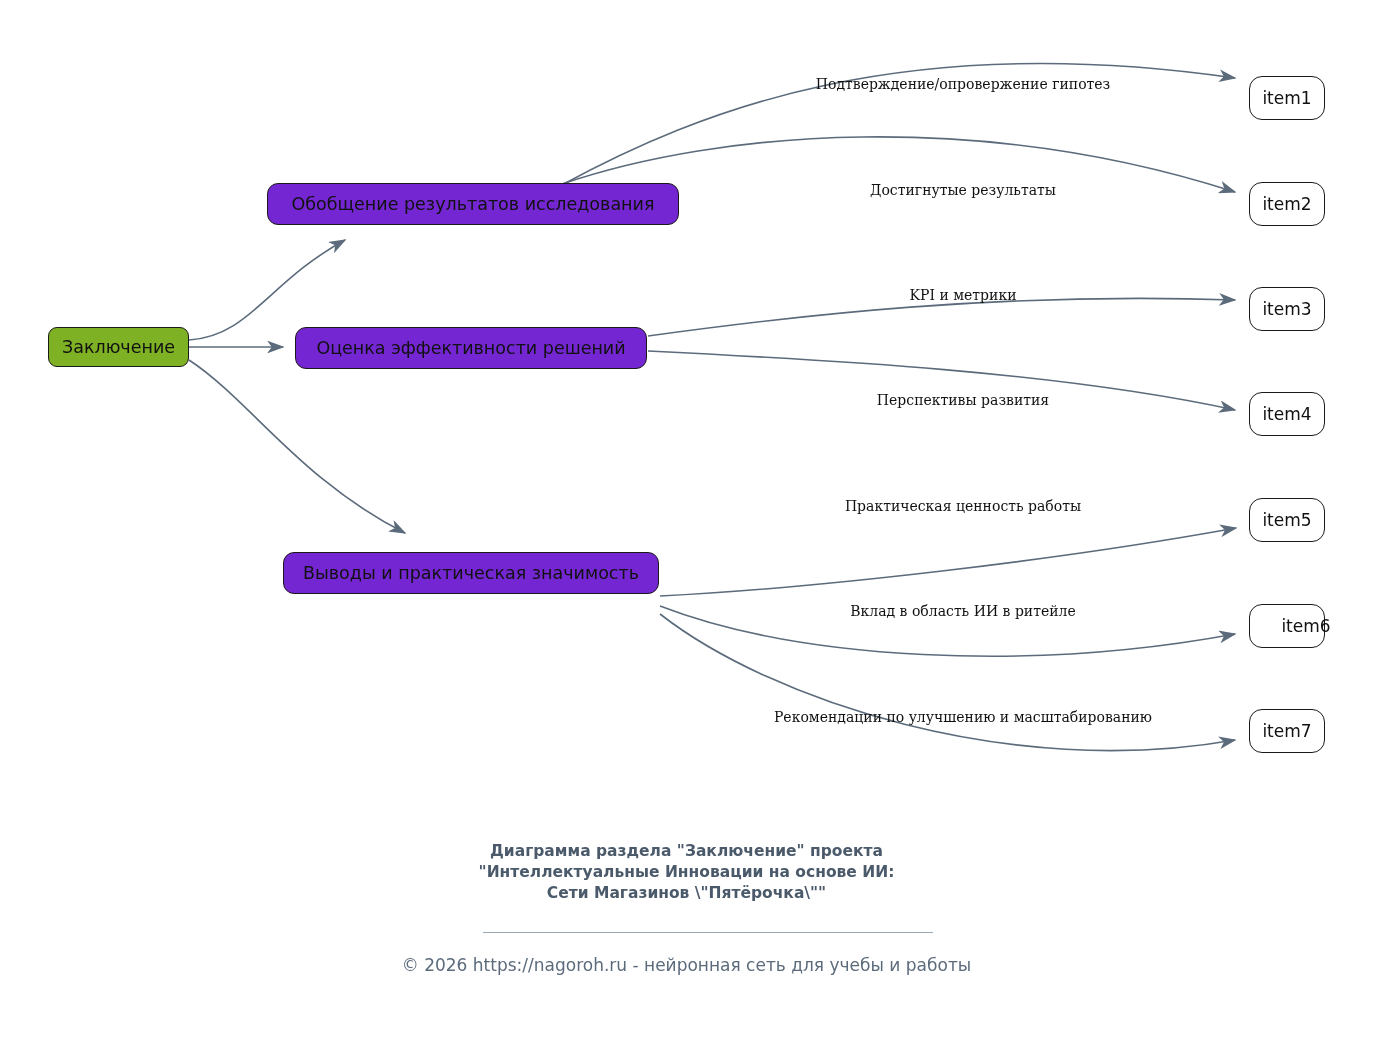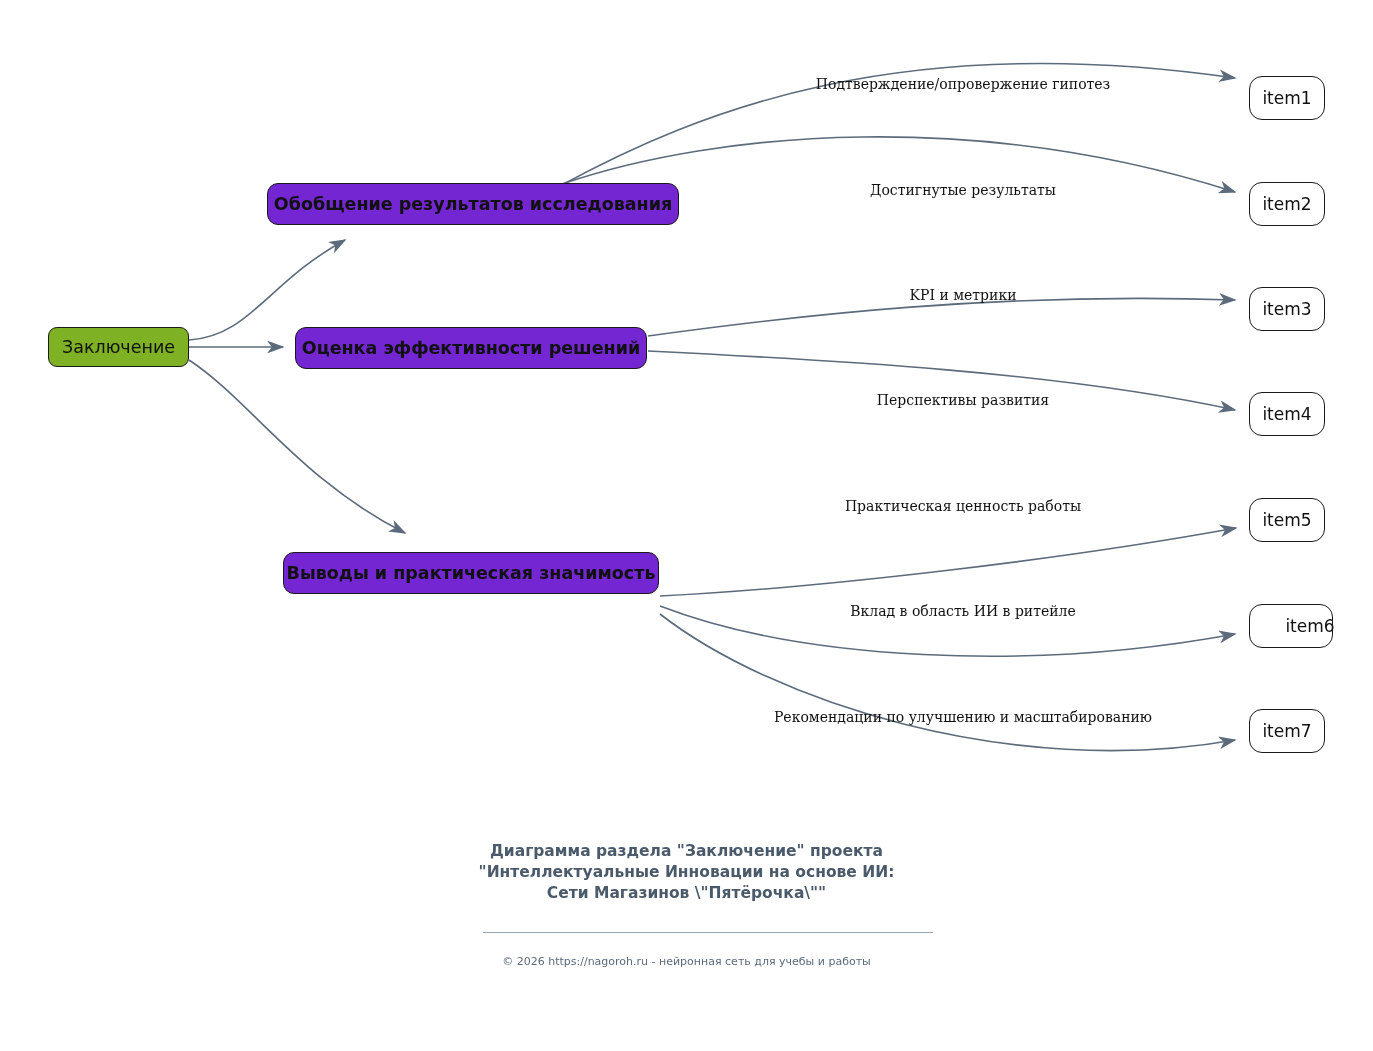--- a/index.html
+++ b/index.html
@@ -49,21 +49,20 @@
     border-radius: 9px;
     font-size: 17.5px;
     padding: 8px 14px;
   }
 
   .node-branch {
     background: #7526d3;
     border-radius: 11px;
     font-size: 17.5px;
     padding: 11px 16px;
-    font-weight: bold;
   }
 
   .node-leaf {
     background: #ffffff;
     border-radius: 13px;
     font-size: 17px;
     padding: 0 10px;
   }
 
   
@@ -101,21 +100,21 @@
     background: #9aa7b4;
   }
 
   #footer {
     position: absolute;
     left: 0;
     top: 955px;
     width: 1373px;
     text-align: center;
     font-family: "DejaVu Sans", sans-serif;
-    font-size: 11px;
+    font-size: 17px;
     color: #5c6b7c;
   }
 </style>
 </head>
 <body>
 
 <div id="canvas">
 
   <svg class="edge-layer" id="edge-layer" viewBox="0 0 1373 1051" width="1373" height="1051" xmlns="http://www.w3.org/2000/svg">
     <defs>
@@ -158,21 +157,21 @@
       </div>
       <div class="node node-leaf" style="left: 1249px; top: 287px; width: 76px; height: 44px;">
         <span>item3</span>
       </div>
       <div class="node node-leaf" style="left: 1249px; top: 392px; width: 76px; height: 44px;">
         <span>item4</span>
       </div>
       <div class="node node-leaf" style="left: 1249px; top: 498px; width: 76px; height: 44px;">
         <span>item5</span>
       </div>
-      <div class="node node-leaf" style="left: 1249px; top: 604px; width: 84px; height: 44px; padding-left: 48px;">
+      <div class="node node-leaf" style="left: 1249px; top: 604px; width: 76px; height: 44px; padding-left: 48px;">
         <span>item6</span>
       </div>
       <div class="node node-leaf" style="left: 1249px; top: 709px; width: 76px; height: 44px;">
         <span>item7</span>
       </div>
     </div>
   <div id="label-layer">
       <div class="edge-label" style="left: 963px; top: 77px;">Подтверждение/опровержение гипотез</div>
       <div class="edge-label" style="left: 963px; top: 183px;">Достигнутые результаты</div>
       <div class="edge-label" style="left: 963px; top: 288px;">KPI и метрики</div>

